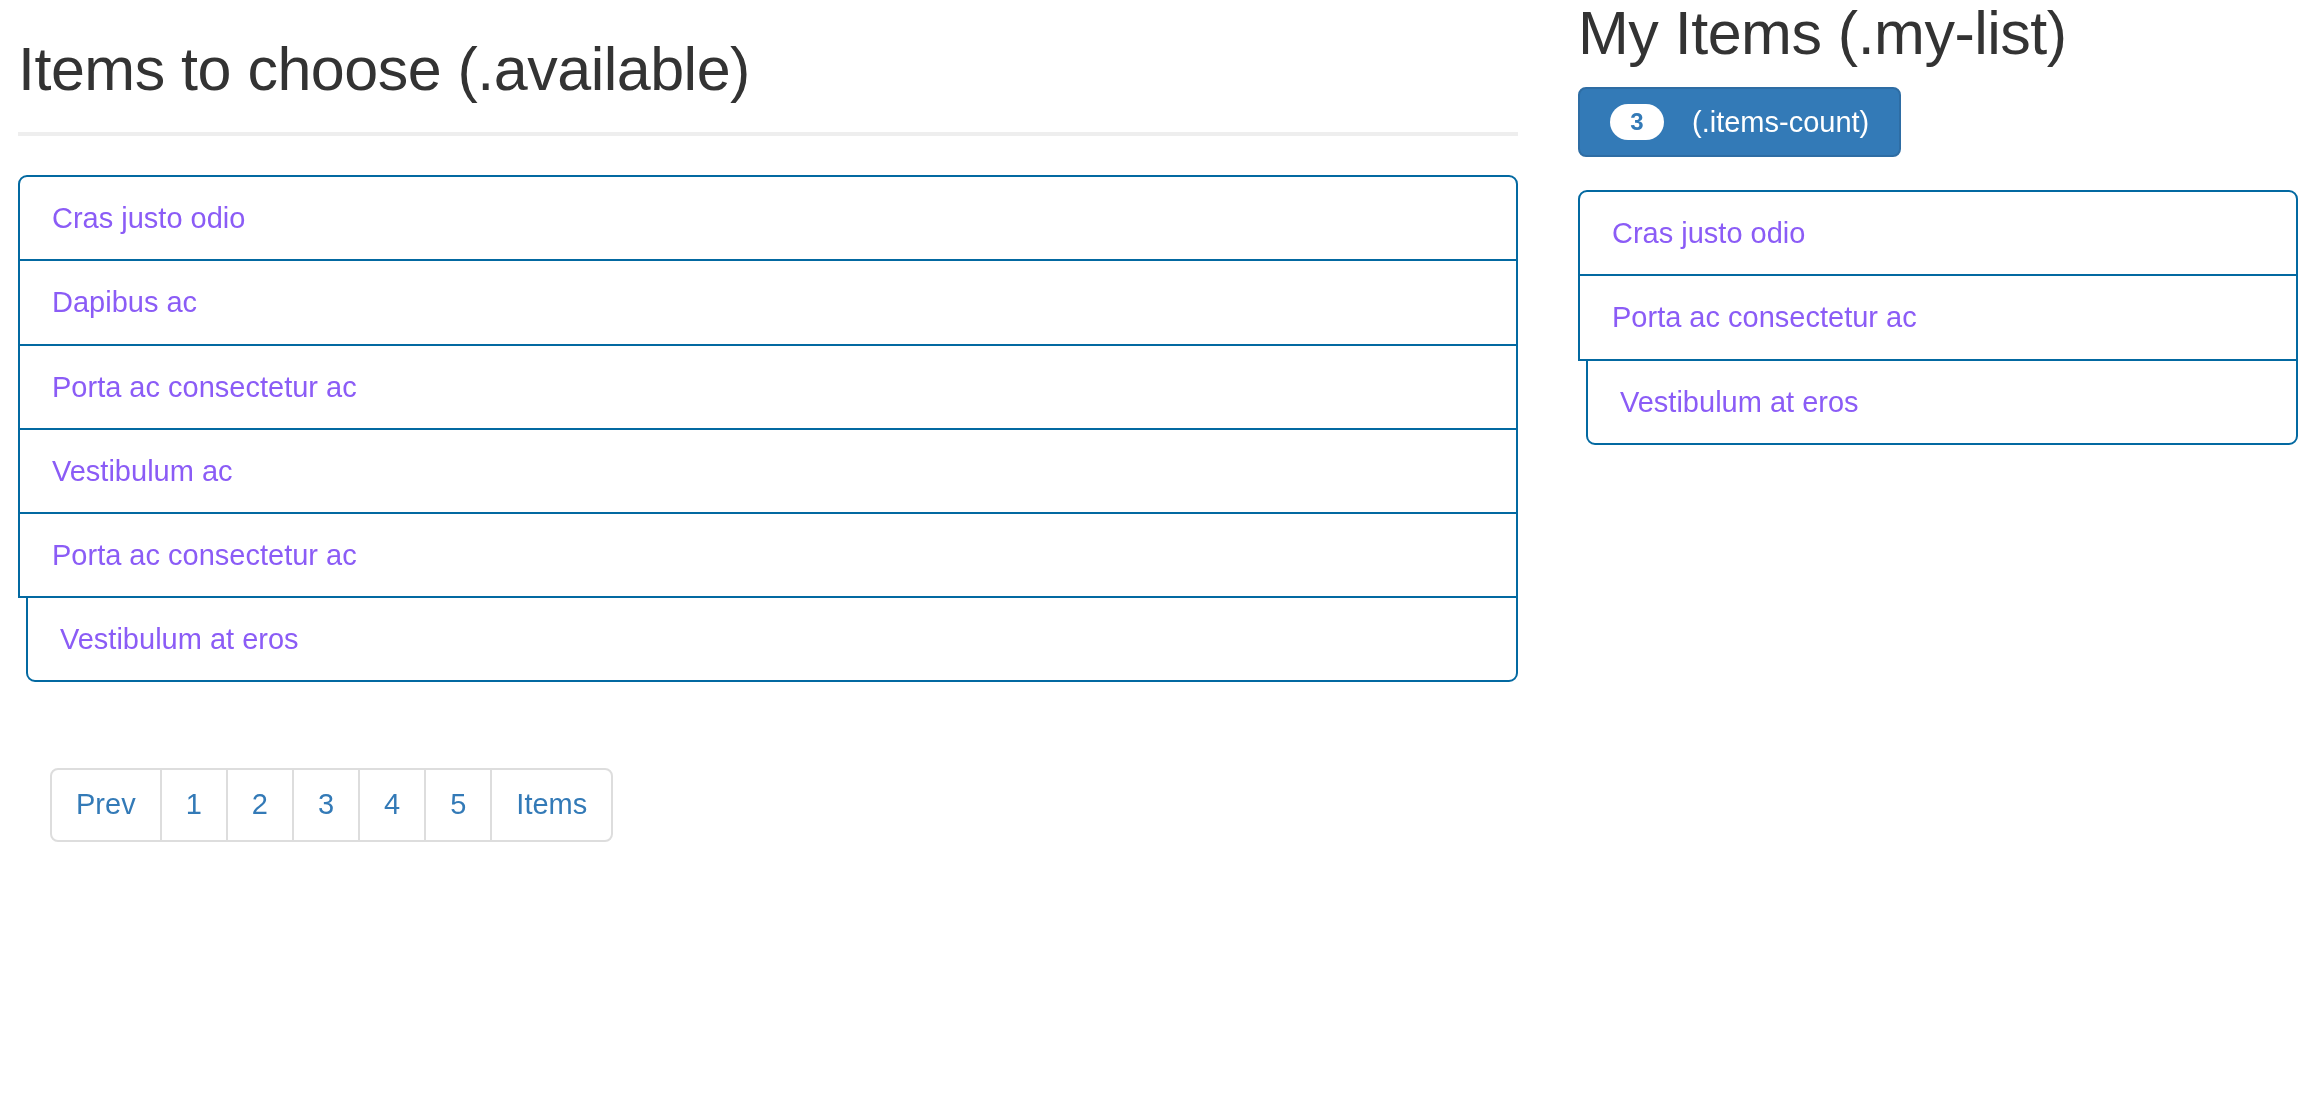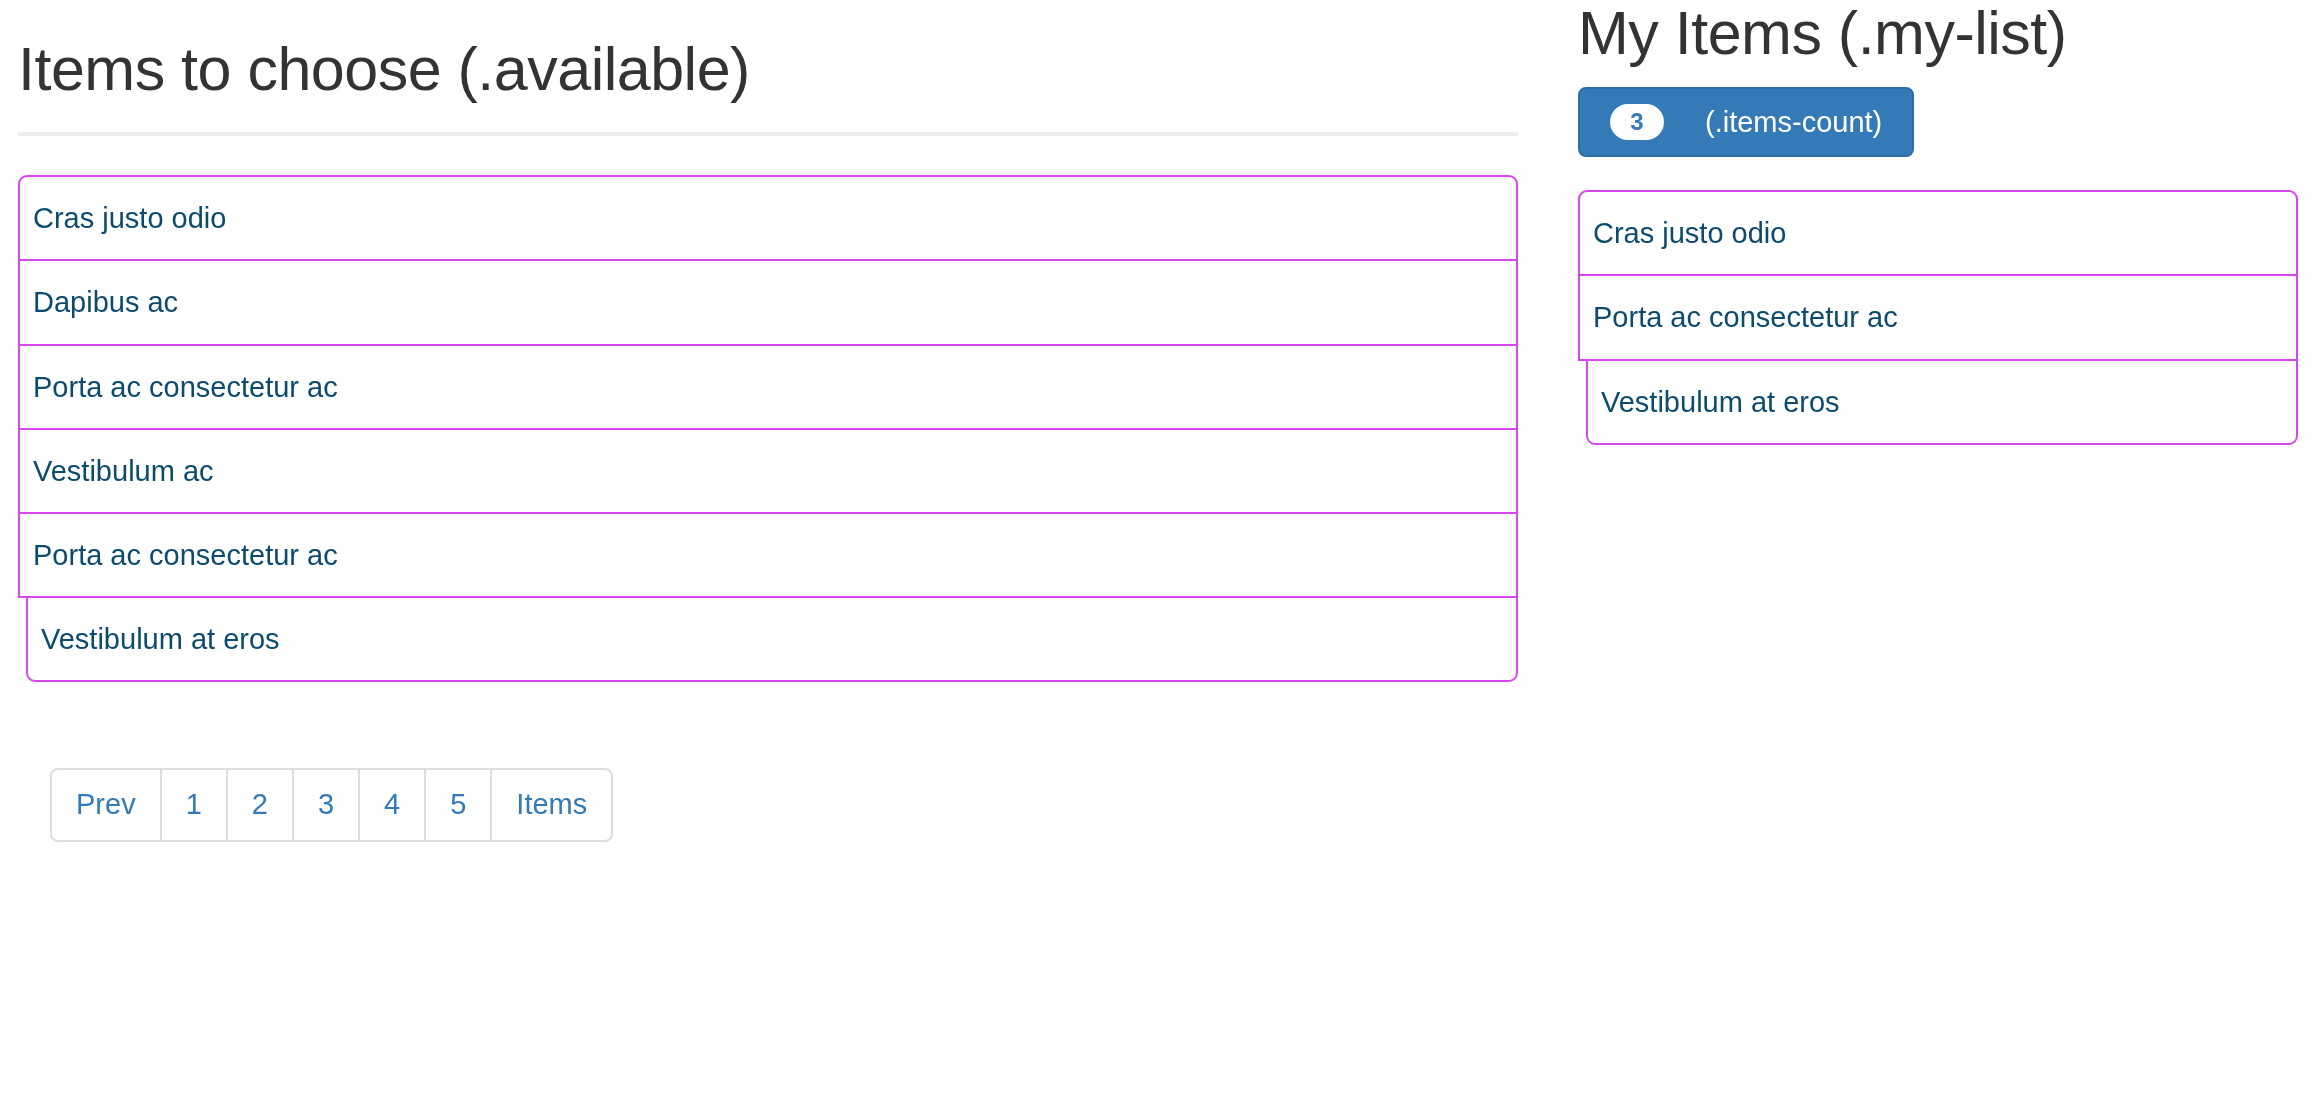--- a/index.html
+++ b/index.html
@@ -62,27 +62,27 @@
   
   .list-group {
     margin: 0;
     padding: 0;
     list-style: none;
     border-radius: 9px;
   }
   .list-group-item {
     position: relative;
     display: block;
-    padding: 24px 13px;
+    padding: 24px 32px;
     margin-bottom: -2px;
     background-color: #ffffff;
-    border: 2px solid #d946ef;
+    border: 2px solid #0369a1;
     font-size: 29px;
     line-height: 1.18;
-    color: #0c4a6e;
+    color: #8b5cf6;
     box-sizing: border-box;
     cursor: pointer;
     white-space: nowrap;
     overflow: hidden;
     text-overflow: ellipsis;
   }
   .list-group-item:first-child {
     border-top-left-radius: 9px;
     border-top-right-radius: 9px;
   }
@@ -157,21 +157,21 @@
     min-width: 22px;
     padding: 6px 16px;
     font-size: 24px;
     font-weight: bold;
     line-height: 1;
     color: #337ab7;
     text-align: center;
     background-color: #ffffff;
     border-radius: 22px;
   }
-  .btn-count-label { display: inline-block; margin-left: 13px; }
+  .btn-count-label { display: inline-block; }
 
   .mylist-wrap { margin-top: 33px; }
 </style>
 </head>
 <body>
 
 <div class="page">
 
   <div class="col-left">
 

